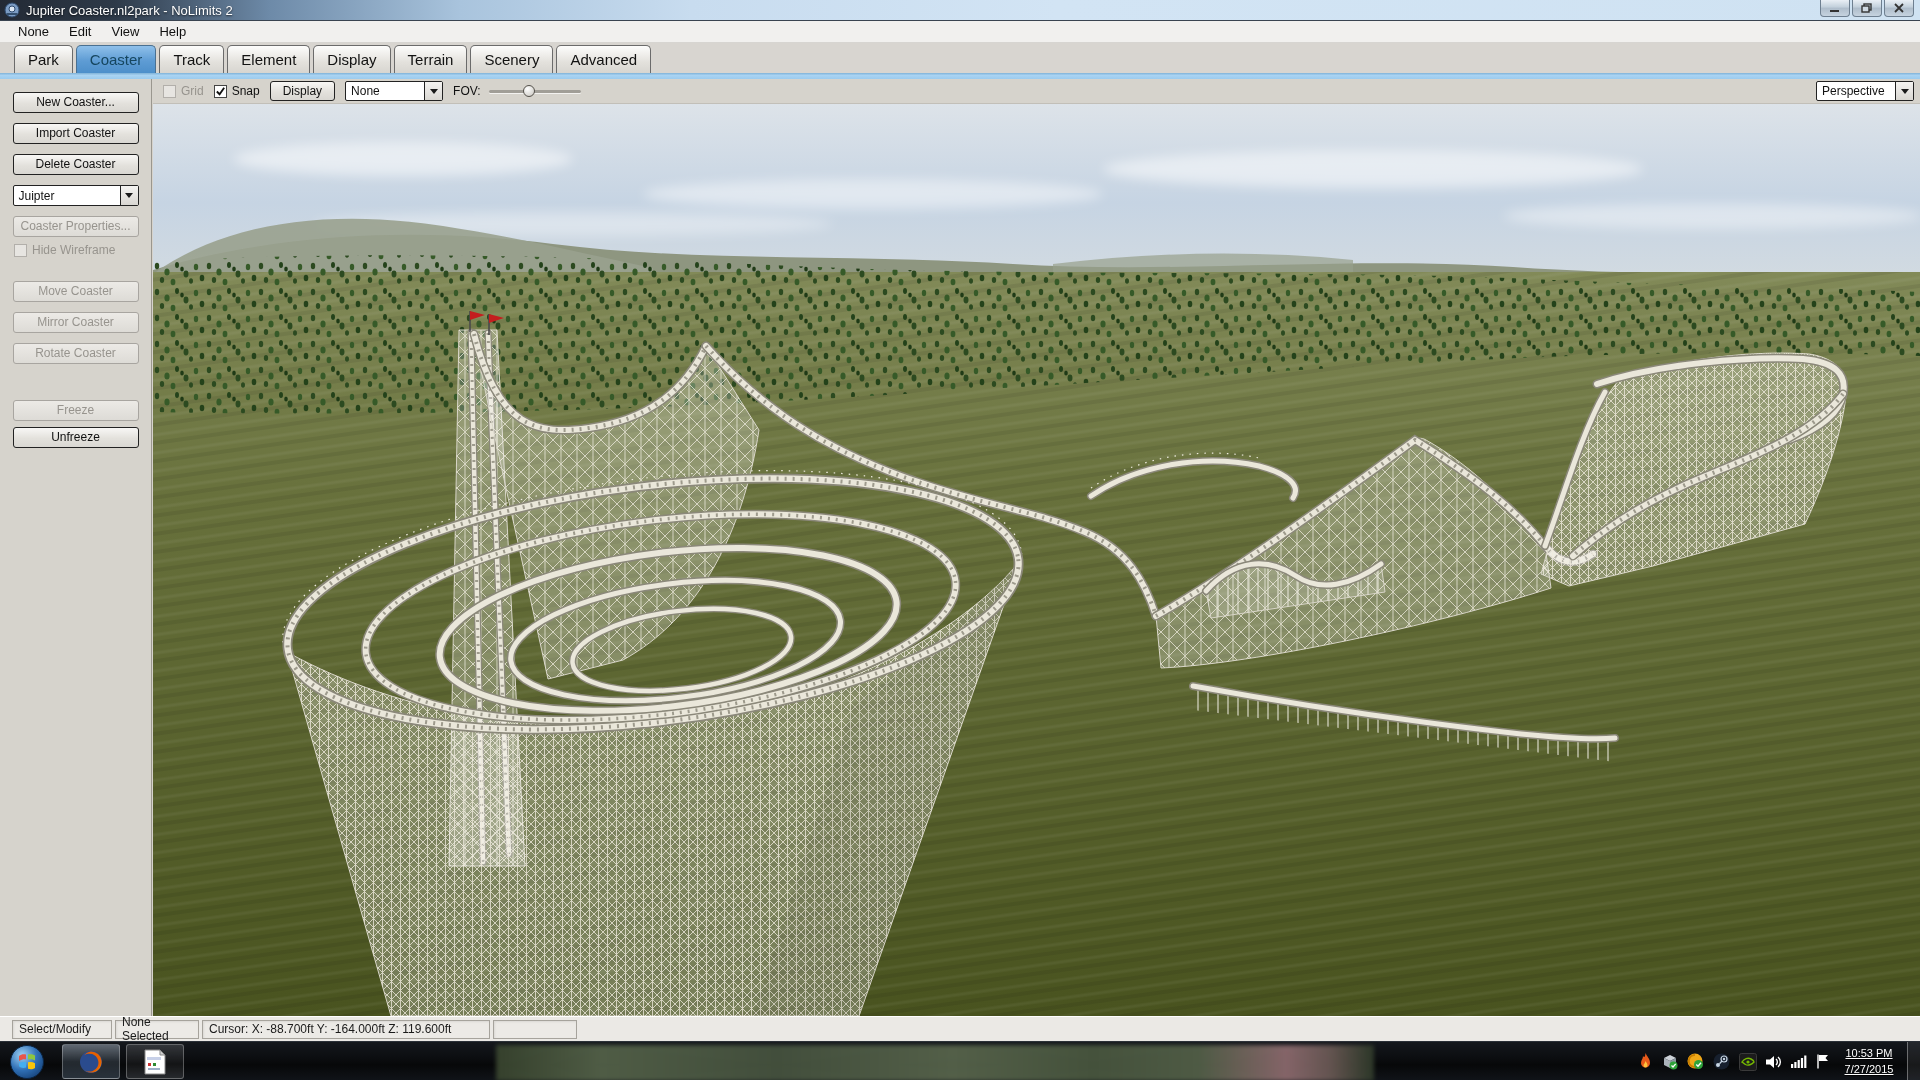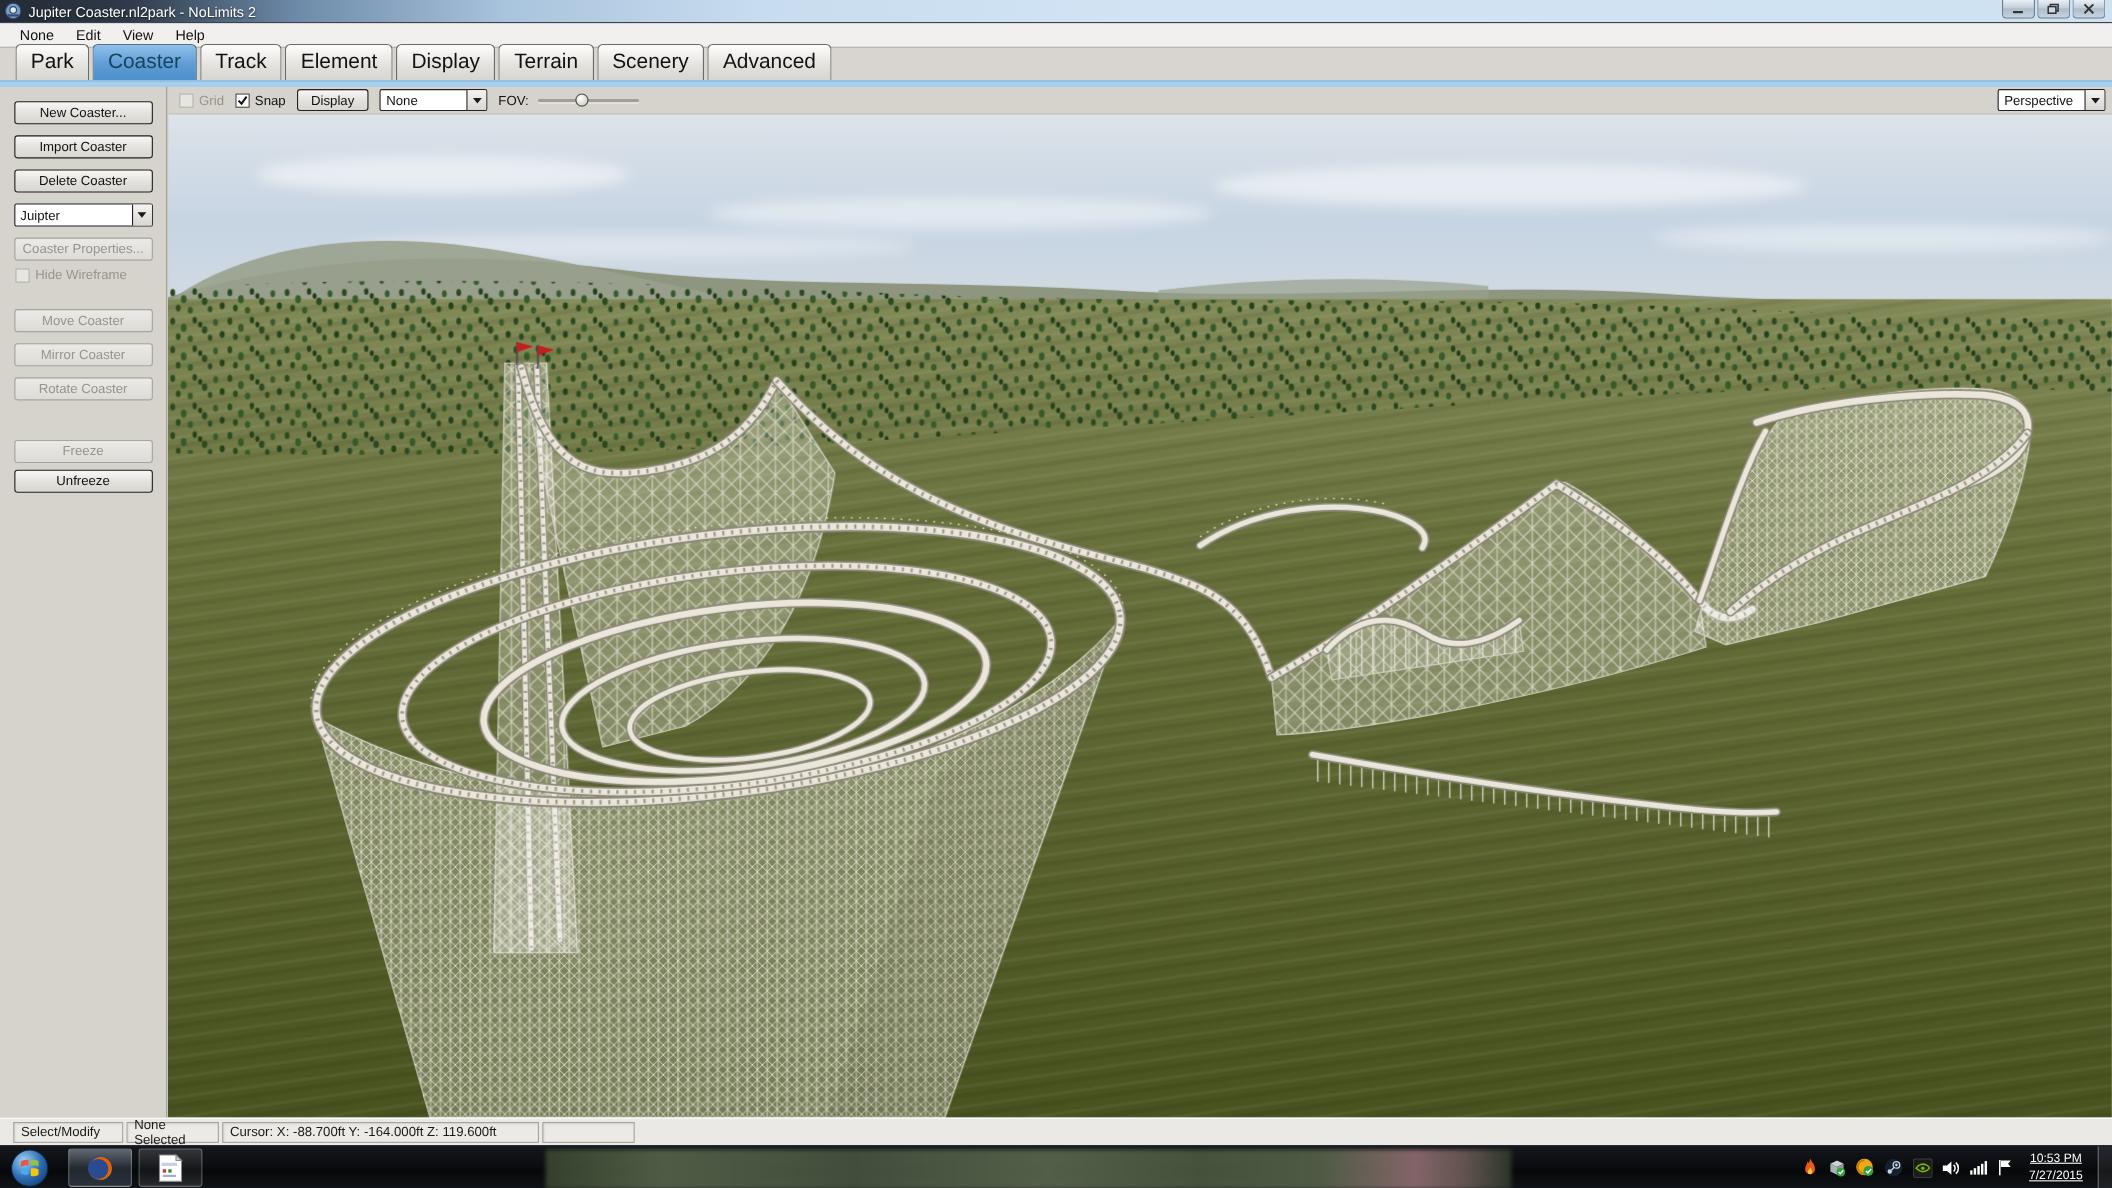--- a/index.html
+++ b/index.html
@@ -18,21 +18,21 @@
   .winbtn svg { display:block; }
 
   
   #menubar { position:absolute; left:0; top:21px; width:1920px; height:22px; background:#f1f0ee;
     border-bottom:1px solid #d7d5d1; display:flex; align-items:center; padding-left:8px; }
   .menu-item { font-size:13px; color:#111; padding:2px 10px; }
 
   
   #tabbar { position:absolute; left:0; top:43px; width:1920px; height:36px; background:#d8d5d0; }
   #tabs { position:absolute; left:14px; bottom:6px; display:flex; align-items:flex-end; }
-  .tab { font-size:19px; color:#121212; padding:5px 13px 5px; margin-right:3px; border:1px solid #6b6b6b;
+  .tab { font-size:15px; color:#121212; padding:5px 13px 5px; margin-right:3px; border:1px solid #6b6b6b;
     border-bottom:none; border-radius:5px 5px 0 0; background:linear-gradient(#fdfdfc,#e3e1dc 60%,#d7d5d0); }
   .tab.sel { background:linear-gradient(#8fc0ea,#5e9cd4 55%,#4d8fca); color:#16465f; border-color:#4a7091; }
   #tabstrip { position:absolute; left:0; bottom:0; width:1920px; height:6px;
     background:linear-gradient(#7fb2d8,#a9d3f2 40%,#9ccbee); }
 
   
   #main { position:absolute; left:0; top:79px; width:1920px; height:937px; background:#d6d3cc; }
   #sidebar { position:absolute; left:0; top:0; width:152px; height:937px; background:#d6d3cc; border-right:1px solid #9a978f; }
   .sbtn { display:block; width:126px; margin:0 auto; height:21px; font-size:12px; border-radius:3px;
     border:1px solid #222; background:linear-gradient(#f8f7f5,#e3e1dc 55%,#d9d7d2); color:#111;

